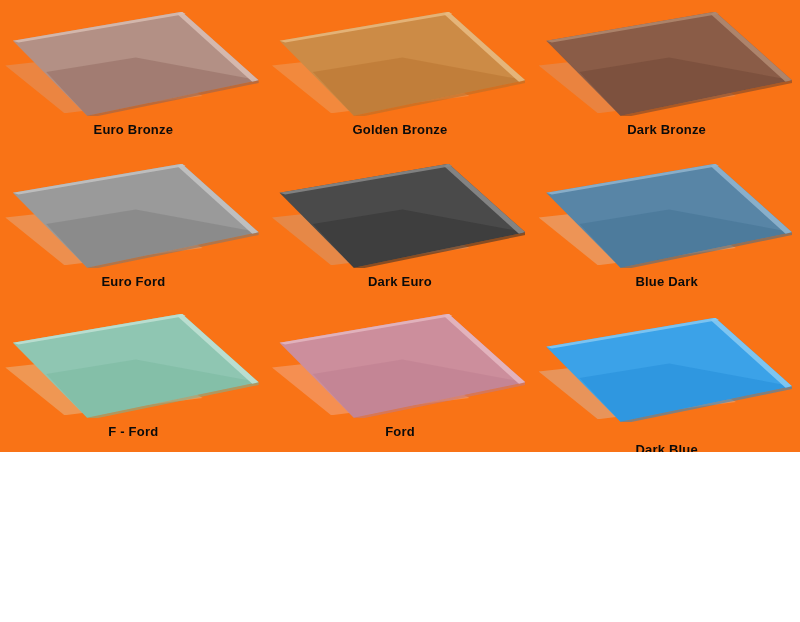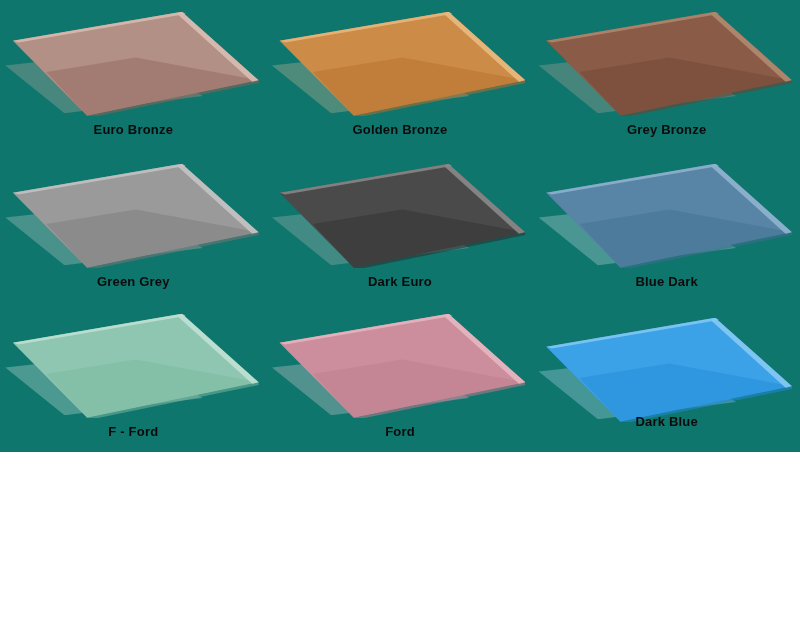--- a/index.html
+++ b/index.html
@@ -19,21 +19,21 @@
     height: 622px;
     display: grid;
     grid-template-columns: repeat(3, 1fr);
     grid-template-rows: 152px 150px 150px 170px;
     background: #ffffff;
   }
 
   .swatch-cell {
     position: relative;
     overflow: hidden;
-    background: #0f766e;
+    background: #f97316;
   }
 
   .plate-stage {
     position: absolute;
     left: 0;
     right: 0;
     top: 0;
     height: 118px;
   }
 
@@ -109,21 +109,21 @@
     font-size: 13px;
     font-weight: bold;
     color: #0b0b0b;
     letter-spacing: 0.2px;
     font-family: "Liberation Sans", sans-serif;
     white-space: nowrap;
   }
 
   
   .row-4 .plate-stage { top: 4px; }
-  .row-4 .swatch-label { top: 112px; }
+  .row-4 .swatch-label { top: 140px; }
 </style>
 </head>
 <body>
 
 <div id="swatch-grid">
     <div class="swatch-cell row-1">
       <div class="plate-stage">
         <div class="plate-shadow" style="background: rgb(203, 176, 166);"></div>
         <div class="plate-top" style="background: rgb(179, 144, 133);"></div>
         <div class="plate-facet" style="background: rgb(138, 98, 87);"></div>
@@ -146,32 +146,32 @@
     </div>
     <div class="swatch-cell row-1">
       <div class="plate-stage">
         <div class="plate-shadow" style="background: rgb(199, 170, 158);"></div>
         <div class="plate-top" style="background: rgb(138, 92, 71);"></div>
         <div class="plate-facet" style="background: rgb(107, 67, 49);"></div>
         <div class="plate-edge" style="background: rgb(176, 136, 112);"></div>
         <div class="plate-edge-right" style="background: rgb(176, 136, 112);"></div>
         <div class="plate-edge-bottom" style="background: rgb(107, 67, 49);"></div>
       </div>
-      <div class="swatch-label">Grey Bronze</div>
+      <div class="swatch-label">Dark Bronze</div>
     </div>
     <div class="swatch-cell row-2">
       <div class="plate-stage">
         <div class="plate-shadow" style="background: rgb(210, 210, 210);"></div>
         <div class="plate-top" style="background: rgb(154, 154, 154);"></div>
         <div class="plate-facet" style="background: rgb(118, 118, 118);"></div>
         <div class="plate-edge" style="background: rgb(195, 195, 195);"></div>
         <div class="plate-edge-right" style="background: rgb(195, 195, 195);"></div>
         <div class="plate-edge-bottom" style="background: rgb(118, 118, 118);"></div>
       </div>
-      <div class="swatch-label">Green Grey</div>
+      <div class="swatch-label">Euro Ford</div>
     </div>
     <div class="swatch-cell row-2">
       <div class="plate-stage">
         <div class="plate-shadow" style="background: rgb(185, 185, 185);"></div>
         <div class="plate-top" style="background: rgb(74, 74, 74);"></div>
         <div class="plate-facet" style="background: rgb(46, 46, 46);"></div>
         <div class="plate-edge" style="background: rgb(138, 138, 138);"></div>
         <div class="plate-edge-right" style="background: rgb(138, 138, 138);"></div>
         <div class="plate-edge-bottom" style="background: rgb(46, 46, 46);"></div>
       </div>

